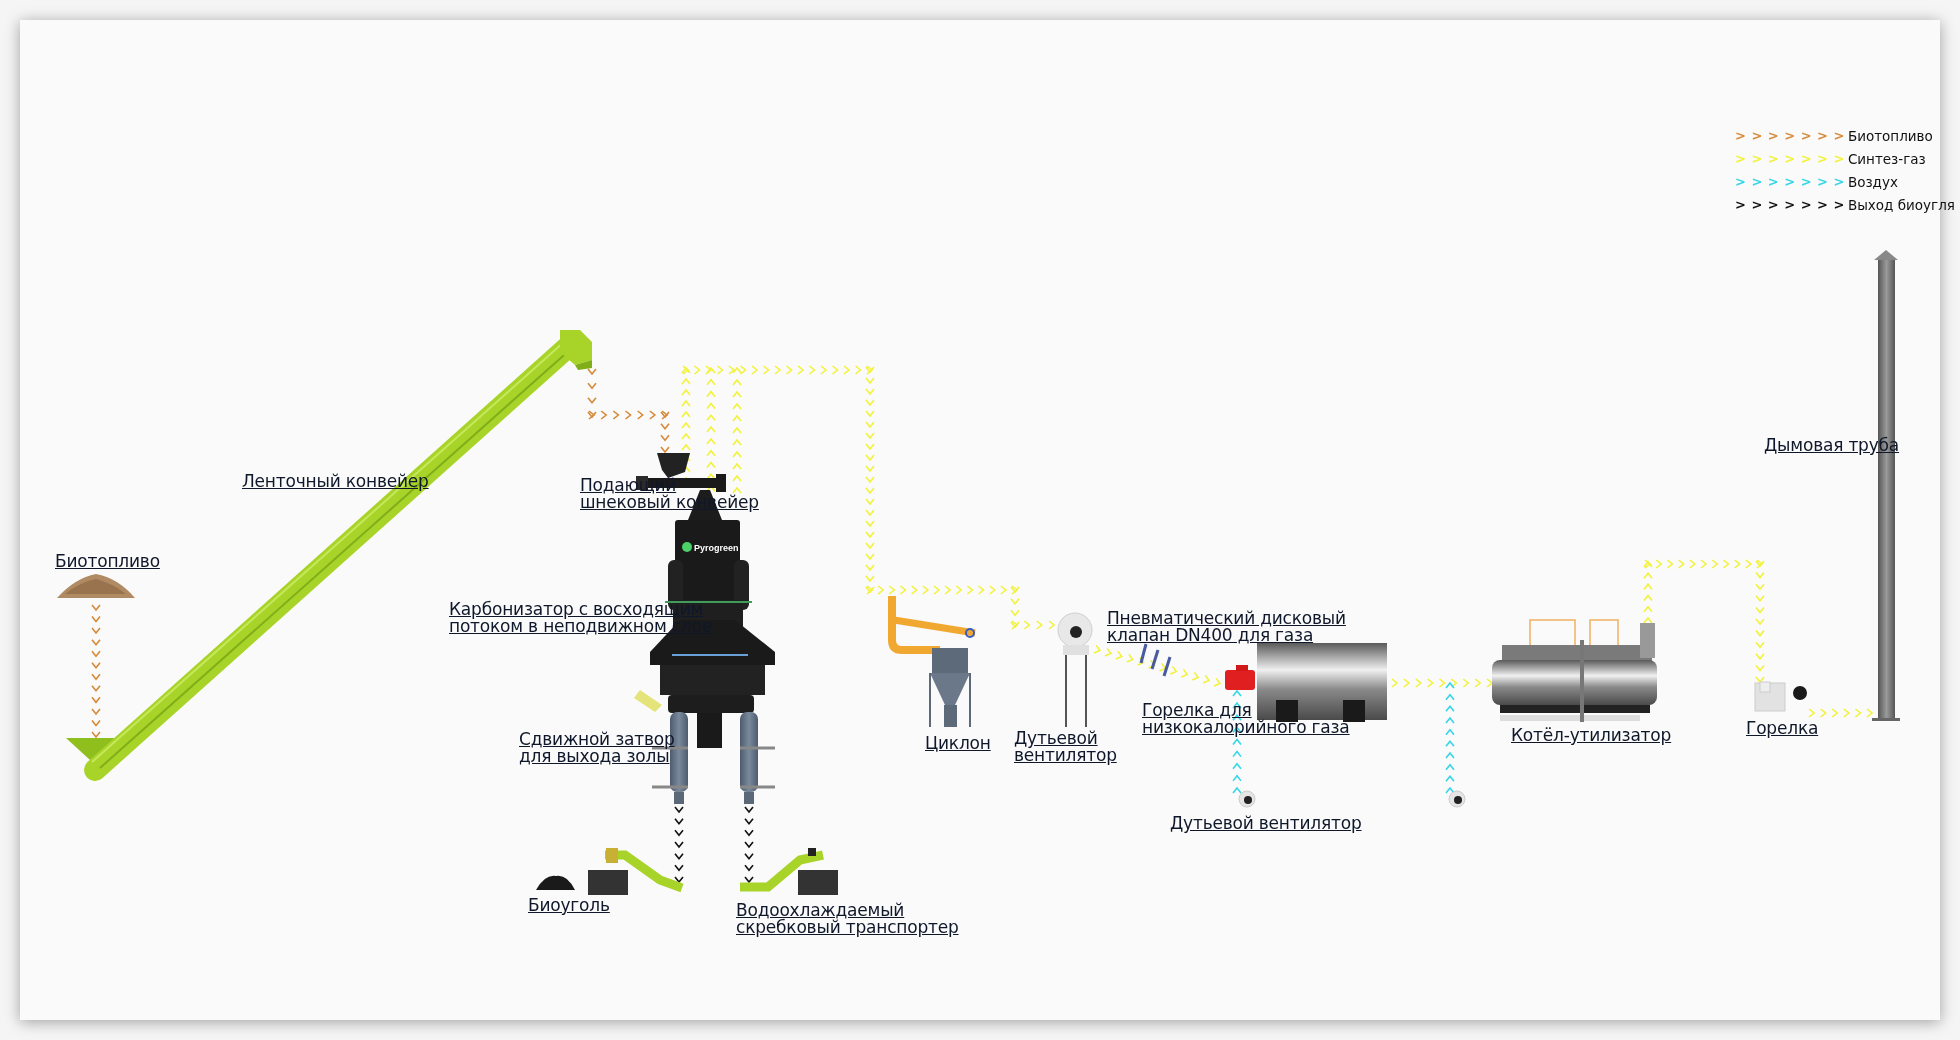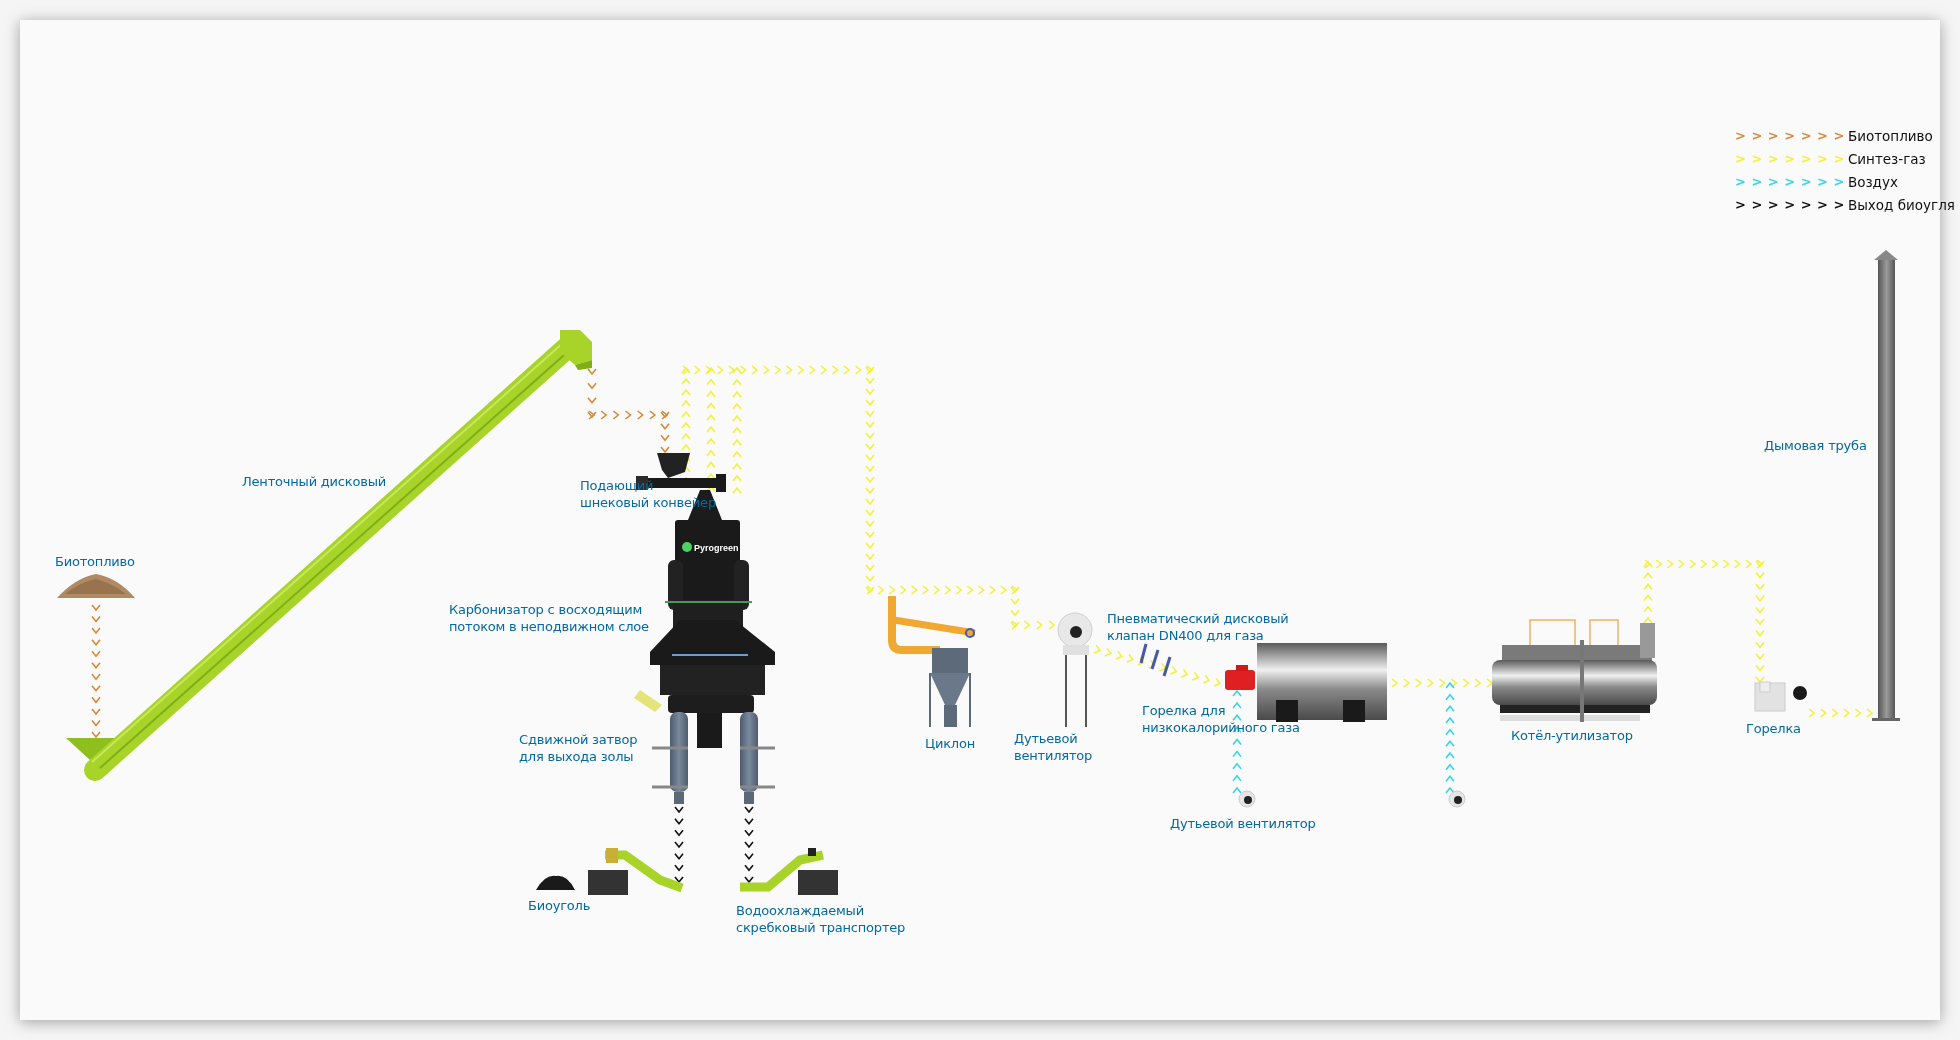--- a/index.html
+++ b/index.html
@@ -1,19 +1,19 @@
 <!DOCTYPE html>
 <html><head>
 <meta charset="utf-8">
 <style>
   html,body{margin:0;padding:0;background:#f5f5f5;}
   body{width:1960px;height:1040px;position:relative;overflow:hidden;font-family:"DejaVu Sans","Liberation Sans",sans-serif;}
   .panel{position:absolute;left:20px;top:20px;width:1920px;height:1000px;background:#fafafa;box-shadow:0 2px 14px rgba(0,0,0,0.35);}
   svg#diagram{position:absolute;left:0;top:0;}
-  .lbl{position:absolute;font-size:13px;color:#0369a1;line-height:17px;white-space:pre;letter-spacing:-0.2px;}
+  .lbl{position:absolute;font-size:17px;color:#0f172a;line-height:17px;white-space:pre;letter-spacing:-0.2px;text-decoration:underline;}
   .legend-row{position:absolute;left:1735px;font-size:13.5px;color:#111;height:18px;line-height:18px;display:flex;align-items:center;}
   .legend-row .arrows{font-family:"DejaVu Sans",sans-serif;font-size:13px;letter-spacing:0.5px;margin-right:3px;font-weight:bold;}
 </style>
 </head>
 <body>
 
 <div class="panel"></div>
 
 <svg id="diagram" width="1960" height="1040">
   <defs>
@@ -370,21 +370,21 @@
   </g>
 
   <g>
     <polygon points="1874,260 1886,250 1898,260" fill="#888"></polygon>
     <rect x="1878" y="260" width="17" height="460" fill="url(#chimneyGrad)"></rect>
     <rect x="1872" y="718" width="28" height="3" fill="#666"></rect>
   </g>
 </svg>
 
 <div class="lbl" style="left:55px;top:553px;">Биотопливо</div>
-<div class="lbl" style="left:242px;top:473px;">Ленточный дисковый</div>
+<div class="lbl" style="left:242px;top:473px;">Ленточный конвейер</div>
 <div class="lbl" style="left:556px;top:477px;margin-left:24px;">Подающий
 шнековый конвейер</div>
 <div class="lbl" style="left:449px;top:566px;margin-top:35px;">Карбонизатор с восходящим
 потоком в неподвижном слое</div>
 <div class="lbl" style="left:519px;top:731px;">Сдвижной затвор
 для выхода золы</div>
 <div class="lbl" style="left:528px;top:897px;">Биоуголь</div>
 <div class="lbl" style="left:736px;top:902px;">Водоохлаждаемый
 скребковый транспортер</div>
 <div class="lbl" style="left:925px;top:735px;">Циклон</div>

